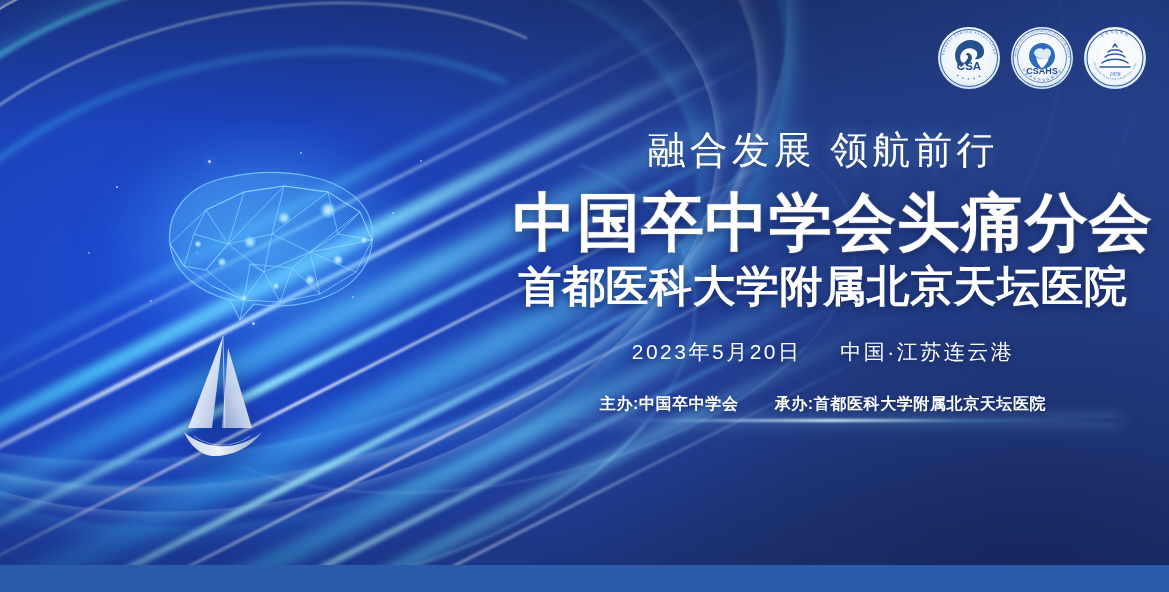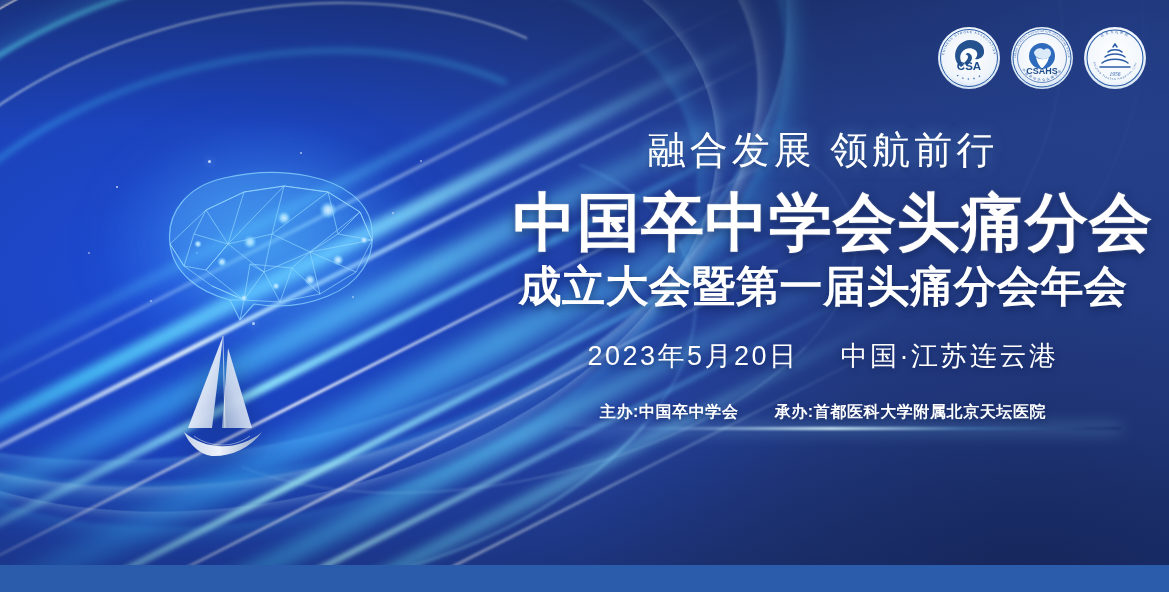--- a/index.html
+++ b/index.html
@@ -258,21 +258,21 @@
     font-size: 43px;
     line-height: 1.12;
     font-weight: bold;
     letter-spacing: 0.5px;
     color: #ffffff;
     text-shadow: 0 3px 9px rgba(6,20,64,.58);
     white-space: nowrap;
   }
   .meta-date {
     margin-top: 28px;
-    font-size: 27px;
+    font-size: 21px;
     letter-spacing: 2.5px;
     color: #ffffff;
     font-weight: 400;
     text-shadow: 0 2px 6px rgba(6,20,64,.5);
     white-space: nowrap;
   }
   .meta-date .gap { display: inline-block; width: 22px; }
   .meta-org {
     margin-top: 28px;
     font-size: 16px;
@@ -533,21 +533,21 @@
           <textPath href="#ttBot" startOffset="50%" text-anchor="middle">BEIJING TIANTAN HOSPITAL CMU</textPath>
         </text>
       </svg>
     </div>
   </div>
 
   <div class="text-block">
     <div class="tagline">融合发展  领航前行</div>
     <div class="tagline-underglow"></div>
     <div class="title-main">中国卒中学会头痛分会</div>
-    <div class="title-sub">成立大会暨第一届头痛分会年会</div>
+    <div class="title-sub">首都医科大学附属北京天坛医院</div>
     <div class="meta-date">
       <span>2023年5月20日</span>
       <span class="gap"></span>
       <span>中国·江苏连云港</span>
     </div>
     <div class="meta-org">
       <span>主办:中国卒中学会</span>
       <span class="gap"></span>
       <span>承办:首都医科大学附属北京天坛医院</span>
     </div>

